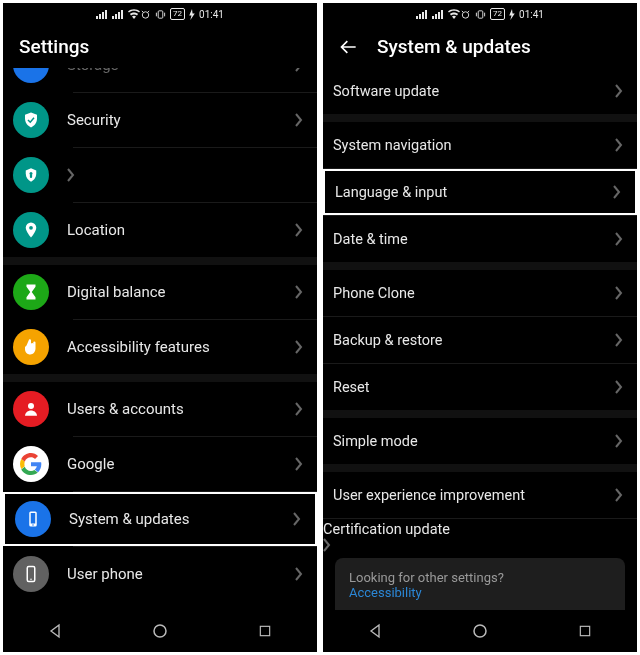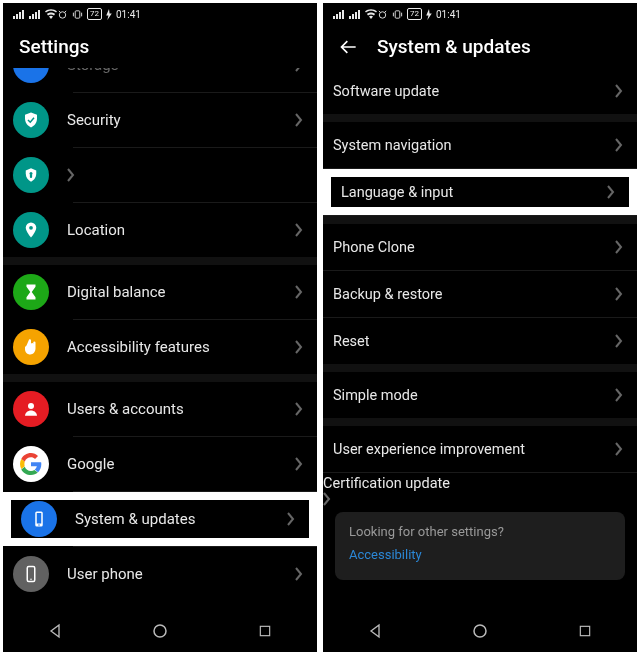--- a/index.html
+++ b/index.html
@@ -19,21 +19,21 @@
     color: #e8e8e8;
     position: relative;
     overflow: hidden;
     display: flex;
     flex-direction: column;
   }
   .status-bar {
     height: 22px;
     display: flex;
     align-items: center;
-    justify-content: flex-start;
+    justify-content: center;
     padding: 0 10px;
     font-size: 10px;
     color: #e8e8e8;
     background: #000;
   }
   .status-left, .status-right { display: flex; align-items: center; gap: 4px; }
   .sigbars { display:inline-block; position:relative; width:12px; height:9px;}
   .sigbars span{position:absolute;bottom:0;width:2px;background:#e8e8e8;}
   .sigbars .b1{left:0;height:3px;} .sigbars .b2{left:3px;height:5px;} .sigbars .b3{left:6px;height:7px;} .sigbars .b4{left:9px;height:9px;}
   .battbox{border:1px solid #e8e8e8;border-radius:2px;font-size:8px;padding:0 2px;line-height:10px;height:12px;display:inline-flex;align-items:center;}
@@ -58,27 +58,27 @@
     width:36px; height:36px; border-radius:50%;
     display:flex; align-items:center; justify-content:center;
     margin-right:18px;
     flex-shrink:0;
   }
   .row .label { flex:1; font-size:15px; color:#e8e8e8; }
   .row .chev { color:#777; width:12px; flex-shrink:0; }
   .sep-thin { height:1px; background:#1a1a1a; margin-left:70px; }
   .sep-thin.full { margin-left:0; }
   .sep-thick { height:8px; background:#111; }
-  .highlight { border:8px solid #ffffff; }
+  .highlight { border:2px solid #ffffff; }
   .sys-row .label { font-size:14.5px; }
   .hint-card {
     background:#1e1e1e; border-radius:8px; margin: 6px 12px; padding:12px 14px;
     font-size:13px;
   }
-  .hint-card .q { color:#999; margin-bottom:8px; }
+  .hint-card .q { color:#999; }
   .hint-card .link { color:#2b87d6; margin-bottom:6px; }
   .navbar {
     height:42px; display:flex; align-items:center; justify-content:space-around;
     background:#000;
   }
   .nav-btn { width:22px; height:22px; display:flex; align-items:center; justify-content:center; }
   svg { display:block; }
   .cut-top { height:24px; overflow:hidden; position:relative; }
   .cut-top .row { position:absolute; bottom:0; width:100%; }
 </style>
@@ -380,20 +380,28 @@
     <div class="row compact sys-row highlight">
       <span class="label">Language &amp; input</span>
       <span class="chev">
           <svg width="8" height="14" viewBox="0 0 8 14">
             <path fill="none" stroke="#666" stroke-width="2" d="M1 1l5 6-5 6"></path>
           </svg>
         </span>
     </div>
     <div class="sep-thin full"></div>
 
+    <div class="row compact sys-row">
+      <span class="label">Date &amp; time</span>
+      <span class="chev">
+          <svg width="8" height="14" viewBox="0 0 8 14">
+            <path fill="none" stroke="#666" stroke-width="2" d="M1 1l5 6-5 6"></path>
+          </svg>
+        </span>
+    </div>
     <div class="sep-thick"></div>
 
     <div class="row compact sys-row">
       <span class="label">Phone Clone</span>
       <span class="chev">
           <svg width="8" height="14" viewBox="0 0 8 14">
             <path fill="none" stroke="#666" stroke-width="2" d="M1 1l5 6-5 6"></path>
           </svg>
         </span>
     </div>

